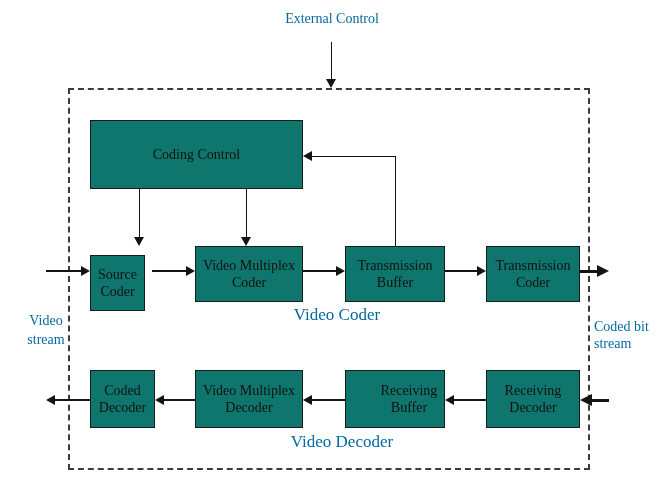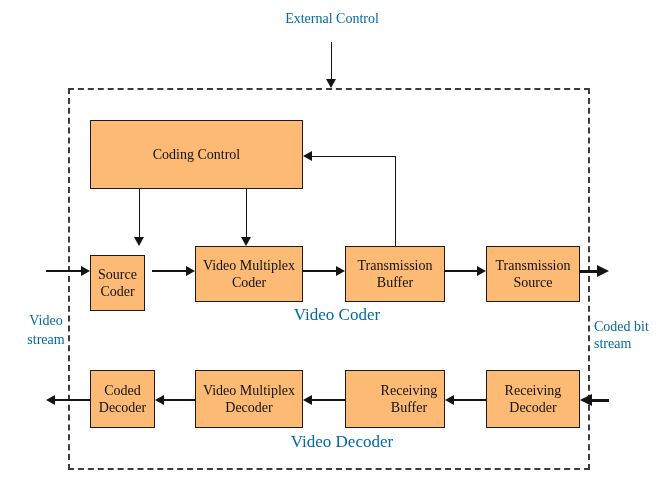--- a/index.html
+++ b/index.html
@@ -1,18 +1,18 @@
 <!DOCTYPE html>
 <html><head>
 <meta charset="utf-8">
 <style>
   html,body{margin:0;padding:0;background:#fff;}
   #diagram{position:relative;width:658px;height:477px;background:#fff;overflow:hidden;
            font-family:"Liberation Serif","DejaVu Serif",serif;color:#111;}
-  .box{position:absolute;border:1.5px solid #1b1b1b;background:#fdba74;display:flex;
+  .box{position:absolute;border:1.5px solid #1b1b1b;background:#0f766e;display:flex;
        align-items:center;justify-content:center;text-align:center;font-size:14px;
        line-height:1.25;color:#111;box-sizing:border-box;padding:2px;}
   .lbl{position:absolute;font-size:14px;color:#0369a1;}
   .dashed{position:absolute;left:68px;top:88px;width:522px;height:382px;
           border:2px dashed #3c3c3c;box-sizing:border-box;background:transparent;}
   .hl{position:absolute;height:1.5px;background:#141414;}
   .vl{position:absolute;width:1.5px;background:#141414;}
   .hl.thick{height:3px;}
   .ah{position:absolute;width:0;height:0;}
   .ah.r{border-top:5px solid transparent;border-bottom:5px solid transparent;border-left:9px solid #141414;}
@@ -39,21 +39,21 @@
   <div class="vl" style="left:245.5px;top:189px;height:49px;"></div>
   <div class="ah d" style="left:241px;top:237px;"></div>
 
   <div class="vl" style="left:394.5px;top:155.5px;height:91px;"></div>
   <div class="hl" style="left:311px;top:155.5px;width:85px;"></div>
   <div class="ah l" style="left:303px;top:151px;"></div>
 
   <div class="box" style="left:90px;top:255px;width:55px;height:56px;">Source Coder</div>
   <div class="box" style="left:195px;top:246px;width:108px;height:56px;text-align:center;">Video Multiplex Coder</div>
   <div class="box" style="left:345px;top:246px;width:100px;height:56px;">Transmission Buffer</div>
-  <div class="box" style="left:486px;top:246px;width:94px;height:56px;">Transmission Source</div>
+  <div class="box" style="left:486px;top:246px;width:94px;height:56px;">Transmission Coder</div>
 
   <div class="hl" style="left:46px;top:270.25px;width:36px;"></div>
   <div class="ah r" style="left:81px;top:266px;"></div>
   <div class="hl" style="left:152px;top:270.25px;width:35px;"></div>
   <div class="ah r" style="left:186px;top:266px;"></div>
   <div class="hl" style="left:302px;top:270.25px;width:35px;"></div>
   <div class="ah r" style="left:336px;top:266px;"></div>
   <div class="hl" style="left:444px;top:270.25px;width:34px;"></div>
   <div class="ah r" style="left:477px;top:266px;"></div>
   <div class="hl thick" style="left:579px;top:269.5px;width:19px;"></div>

